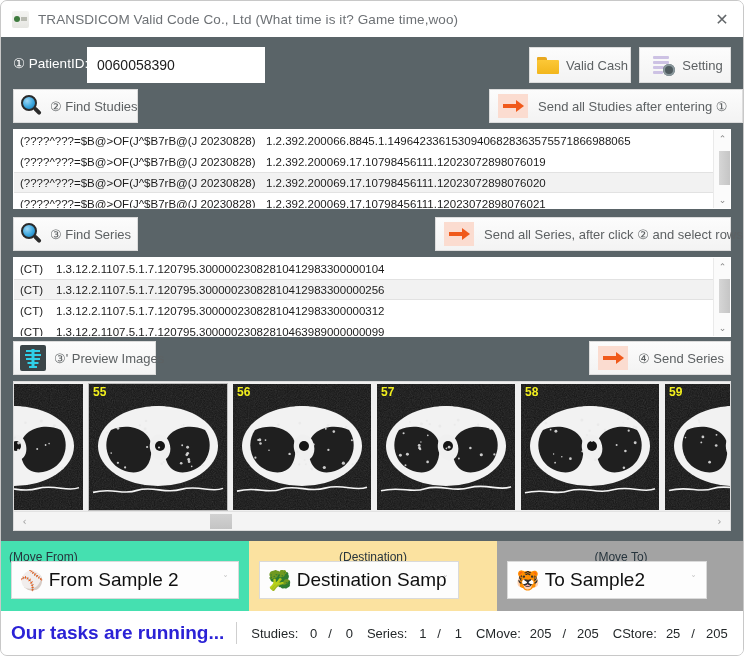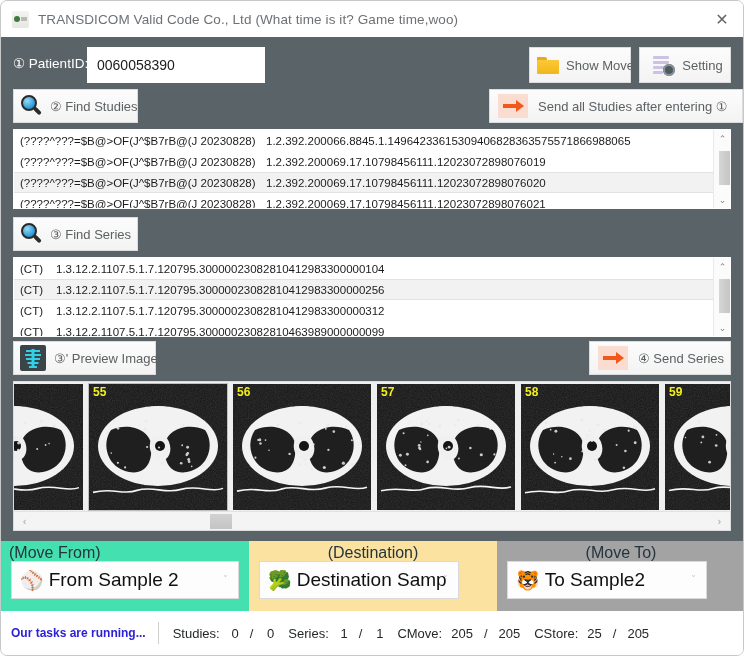--- a/index.html
+++ b/index.html
@@ -246,22 +246,22 @@
   .hsb .arw.l { left: 2px; }
   .hsb .arw.r { right: 2px; }
   .hsb .thumbh {
     position: absolute; top: 2px; height: 15px; width: 22px; left: 196px;
     background: linear-gradient(180deg,#d2d2d2,#c4c4c4);
   }
 
   
   .cpanel { position: absolute; top: 540px; height: 70px; }
   .cpanel .cap {
-    position: absolute; top: 3px; width: 100%; text-align: center;
-    font-size: 16px; color: #26343d;
+    position: absolute; top: 9px; width: 100%; text-align: center;
+    font-size: 12px; color: #26343d;
   }
   .cpanel.from .cap { text-align: left; padding-left: 8px; }
   .combo {
     position: absolute; left: 10px; top: 20px; height: 38px;
     background: #fdfdfd; border: 1px solid #dadada;
     display: flex; align-items: center; padding-left: 8px;
     font-size: 19px; color: #101010;
   }
   .combo .emoji {
     font-size: 19px; margin-right: 5px; line-height: 1;
@@ -278,21 +278,21 @@
   .panel-dest .combo { width: 200px; }
   .panel-to   .combo { width: 200px; }
 
   
   .statusbar {
     position: absolute; left: 0; top: 610px; width: 744px; height: 44px;
     background: #ffffff; display: flex; align-items: center;
     border-bottom-left-radius: 7px; border-bottom-right-radius: 7px;
   }
   .status-msg {
-    color: #2b22d6; font-size: 12px; font-weight: bold;
+    color: #2b22d6; font-size: 19px; font-weight: bold;
     padding-left: 10px; padding-right: 12px; white-space: nowrap;
   }
   .status-div { width: 1px; height: 22px; background: #cfcfcf; }
   .stat {
     display: flex; align-items: center; font-size: 13px; color: #24282a;
     white-space: nowrap;
   }
   .stat .k { margin-left: 14px; margin-right: 9px; }
   .stat .v { min-width: 10px; text-align: right; }
   .stat .sep { margin: 0 11px; color: #2a2e30; }
@@ -308,21 +308,21 @@
     <div class="close-btn">✕</div>
   </div>
 
   <div class="body-panel"></div>
 
   <div class="pid-label">① PatientID:</div>
   <div class="pid-input" placeholder="PatientID">0060058390</div>
 
   <div class="btn show-cash">
     <span class="folder-icon"></span>
-    <span class="lbl">Show Move</span>
+    <span class="lbl">Valid Cash</span>
   </div>
 
   <div class="btn setting-btn">
     <span class="setting-icon">
       <i></i>
         <i></i>
         <i></i>
         <i></i>
         <span class="gear"></span>
     </span>
@@ -372,20 +372,27 @@
   </div>
 
   <div class="btn find-series">
     <span class="magnifier">
       <span class="lens"></span>
         <span class="handle"></span>
     </span>
     <span class="lbl">③ Find Series</span>
   </div>
 
+  <div class="btn send-series-all">
+    <span class="arrow-icon">
+      <span class="shaft"></span>
+        <span class="head"></span>
+    </span>
+    <span class="lbl">Send all Series, after click ② and select rows</span>
+  </div>
 
   <div class="listbox" style="left:12px; top:256px; width:718px; height:80px;">
     <div class="list-rows" id="series-rows">
         <div class="lrow">
           <span class="ct">(CT)</span>
           <span>1.3.12.2.1107.5.1.7.120795.30000023082810412983300000104</span>
         </div>
         <div class="lrow sel">
           <span class="ct">(CT)</span>
           <span>1.3.12.2.1107.5.1.7.120795.30000023082810412983300000256</span>

